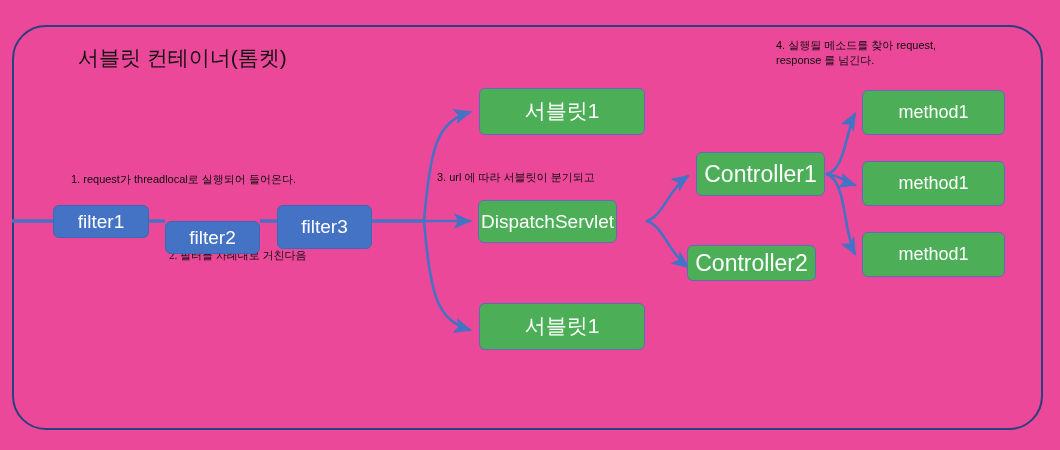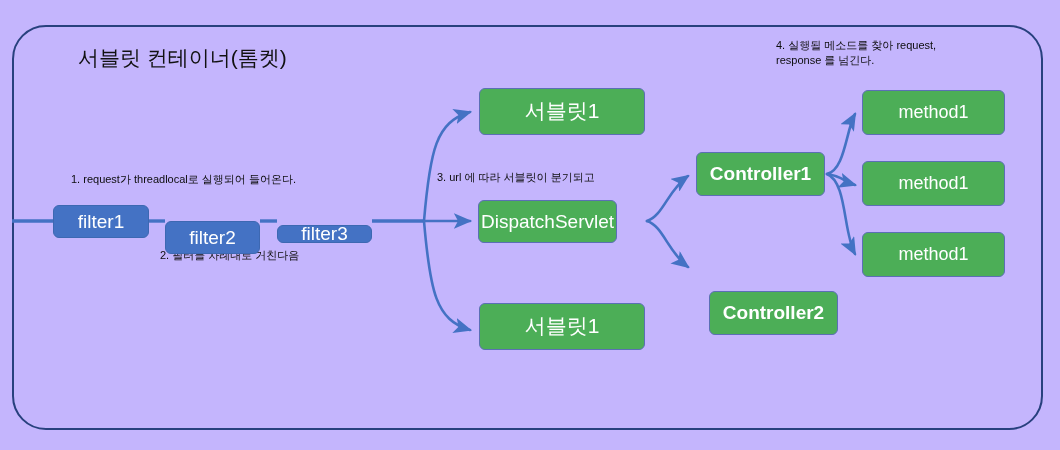--- a/index.html
+++ b/index.html
@@ -7,21 +7,21 @@
     padding: 0;
     background: #ffffff;
   }
   body {
     font-family: "Liberation Sans", "DejaVu Sans", sans-serif;
   }
   #canvas {
     position: relative;
     width: 1060px;
     height: 450px;
-    background: #c4b5fd;
+    background: #ec4899;
     overflow: hidden;
   }
   #wires {
     position: absolute;
     left: 0;
     top: 0;
     width: 1060px;
     height: 450px;
     pointer-events: none;
   }
@@ -65,21 +65,21 @@
   .note {
     position: absolute;
     color: #0d0d0d;
     font-size: 11px;
     line-height: 1.35;
     white-space: pre-line;
   }
   .n-filter { font-size: 19px; }
   .n-dispatch { font-size: 19px; }
   .n-servlet { font-size: 21px; }
-  .n-controller { font-size: 19px; font-weight: bold; }
+  .n-controller { font-size: 23px; }
   .n-method { font-size: 18px; text-align: center; }
 </style>
 </head>
 <body>
 
 <div id="canvas">
 
   <div class="container-frame"></div>
 
   <svg id="wires" viewBox="0 0 1060 450" xmlns="http://www.w3.org/2000/svg">
@@ -113,33 +113,33 @@
     <g fill="none" stroke="#4472C4" stroke-width="2.6" stroke-linecap="round" marker-end="url(#arrowhead)">
       <path d="M827,174 C845,170 846,130 855,114"></path>
       <path d="M827,174 C842,176 845,182 855,185"></path>
       <path d="M827,174 C847,182 843,232 855,254"></path>
     </g>
   </svg>
 
   <div class="title-text" style="left:78px; top:44px;">서블릿 컨테이너(톰켓)</div>
 
   <div class="note" style="left:35px; top:172px;margin-left:36px;">1. request가 threadlocal로 실행되어 들어온다.</div>
-  <div class="note" style="left:160px; top:248px;">2. 필터를 차례대로 거친다음</div>
+  <div class="note" style="left:169px; top:248px;font-family:Liberation Serif, serif;">2. 필터를 차례대로 거친다음</div>
   <div class="note" style="left:437px; top:170px;text-align:center;">3. url 에 따라 서블릿이 분기되고</div>
   <div class="note" style="left:776px; top:38px;">4. 실행될 메소드를 찾아 request,
 response 를 넘긴다.</div>
 
   <div class="node blue n-filter" style="left:53px; top:205px; width:96px; height:33px;">filter1</div>
   <div class="node blue n-filter" style="left:165px; top:221px; width:95px; height:33px;">filter2</div>
-  <div class="node blue n-filter" style="left:277px; top:205px; width:95px; height:18px;margin-top:20px;">filter3</div>
+  <div class="node blue n-filter" style="left:277px; top:205px; width:95px; height:44px;">filter3</div>
 
   <div class="node green n-servlet" style="left:479px; top:88px; width:166px; height:47px;">서블릿1</div>
   <div class="node green n-dispatch" style="left:478px; top:200px; width:139px; height:43px;">DispatchServlet</div>
   <div class="node green n-servlet" style="left:479px; top:303px; width:166px; height:47px;">서블릿1</div>
 
   <div class="node green n-controller" style="left:696px; top:152px; width:129px; height:44px;">Controller1</div>
-  <div class="node green n-controller" style="left:709px; top:245px; width:129px; height:44px;margin-top:46px;">Controller2</div>
+  <div class="node green n-controller" style="left:687px; top:245px; width:129px; height:36px;">Controller2</div>
 
   <div class="node green n-method" style="left:862px; top:90px; width:143px; height:45px;">method1</div>
   <div class="node green n-method" style="left:862px; top:161px; width:143px; height:45px;">method1</div>
   <div class="node green n-method" style="left:862px; top:232px; width:143px; height:45px;">method1</div>
 
 </div>
 
 </body></html>

